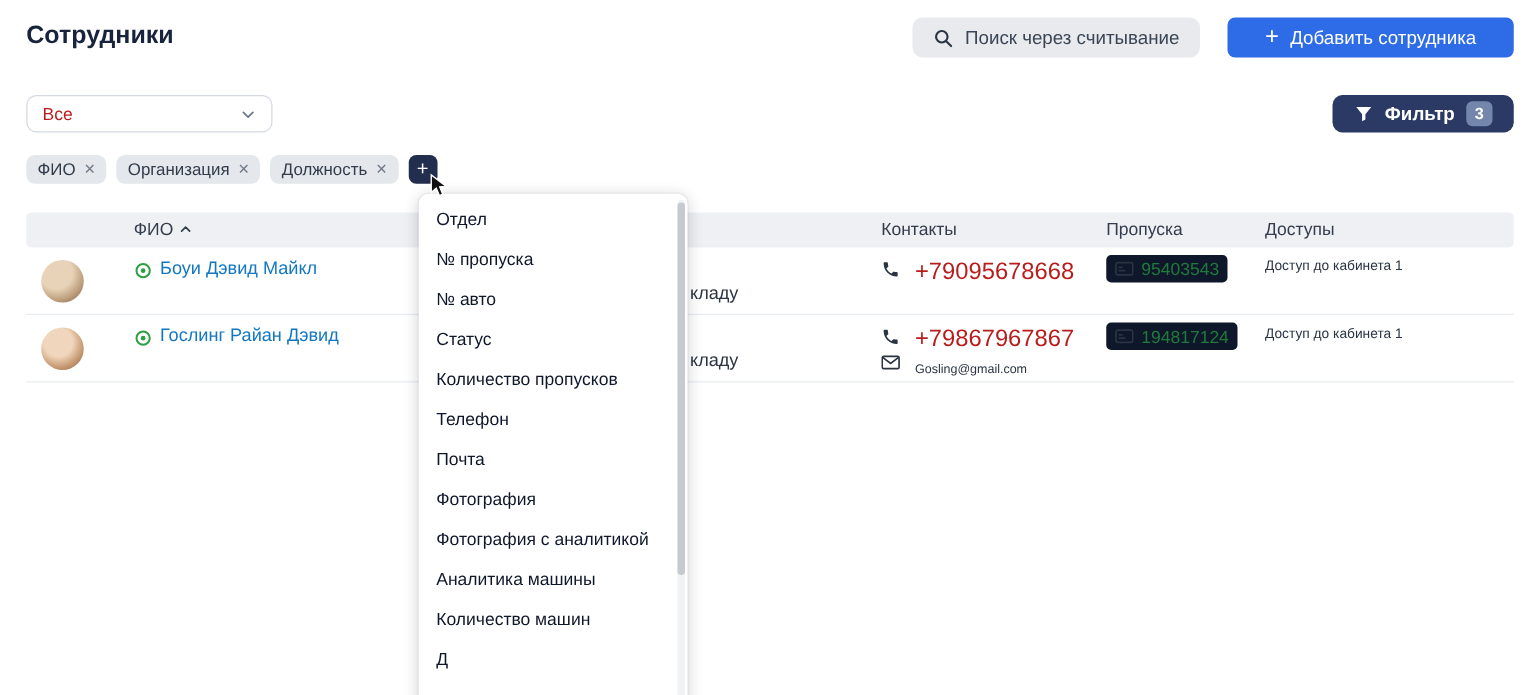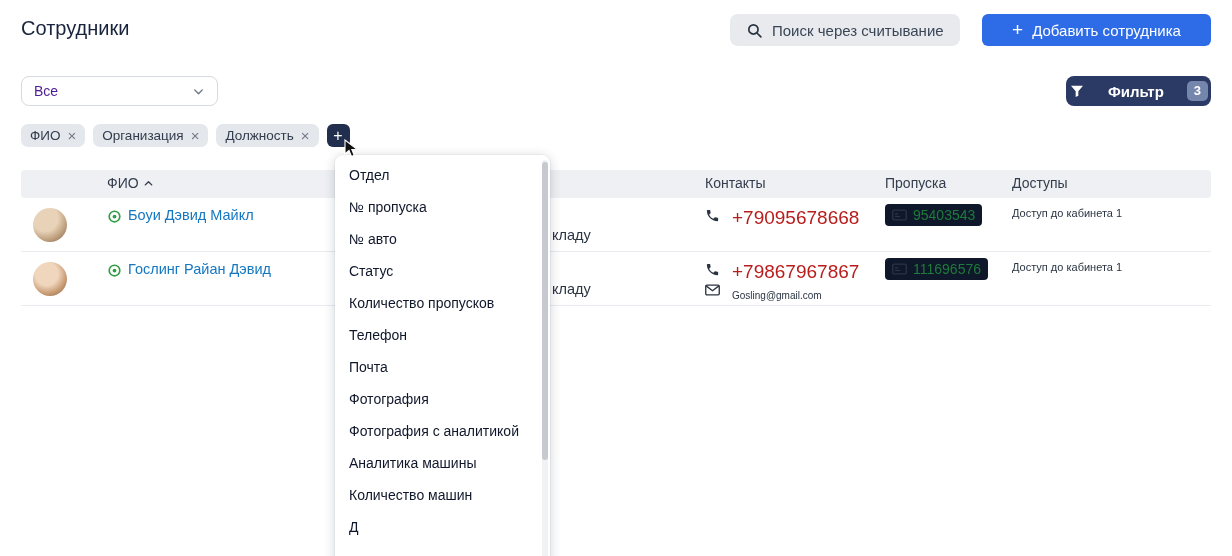--- a/index.html
+++ b/index.html
@@ -1,35 +1,35 @@
 <!DOCTYPE html>
 <html><head>
 <meta charset="utf-8">
 <style>
   * { margin:0; padding:0; box-sizing:border-box; }
   html,body { background:#ffffff; }
   body { font-family:"Liberation Sans", sans-serif; }
   .app { position:relative; width:1232px; height:556px; background:#ffffff; overflow:hidden; }
 
   
-  .page-title { position:absolute; left:21px; top:17px; font-size:20px; font-weight:400; color:#18233d; }
+  .page-title { position:absolute; left:21px; top:17px; font-size:20px; font-weight:700; color:#18233d; }
   .search-pill { position:absolute; left:710px; top:14px; height:32px; display:inline-flex; align-items:center;
     gap:9px; padding:0 16px; background:#e8eaee; border-radius:8px; font-size:15px; color:#3a4656; cursor:pointer; border:none;margin-left:20px; }
   .add-btn { position:absolute; left:982px; top:14px; height:32px; width:229px; display:inline-flex; align-items:center;
     justify-content:center; gap:9px; background:#2e6be6; color:#fff; border:none; border-radius:6px;
     font-size:15px; font-weight:500; cursor:pointer; font-family:inherit; }
   .add-btn .plus-glyph { font-size:19px; font-weight:400; line-height:1; margin-top:-2px; }
 
   
   .view-select { position:absolute; left:21px; top:76px; width:197px; height:30px; background:#fff;
     border:1px solid #d5dae1; border-radius:8px; display:flex; align-items:center; padding:0 12px;
-    font-size:14px; color:#4c1d95; cursor:pointer; }
+    font-size:14px; color:#b91c1c; cursor:pointer; }
   .view-select .chev { margin-left:auto; color:#6b7686; display:flex; }
   .filter-btn { position:absolute; left:1066px; top:76px; height:30px; width:145px; background:#2b3a64; color:#fff;
-    border:none; border-radius:8px; display:inline-flex; align-items:center; justify-content:center; gap:23px;
+    border:none; border-radius:8px; display:inline-flex; align-items:center; justify-content:center; gap:9px;
     font-size:15px; font-weight:600; cursor:pointer; font-family:inherit; }
   .filter-badge { background:#7486ac; color:#fff; font-size:13px; font-weight:600; border-radius:5px;
     padding:2px 7px; line-height:1.2; }
 
   
   .chips { position:absolute; left:21px; top:124px; display:flex; gap:8px; align-items:center; }
   .chip { display:inline-flex; align-items:center; gap:7px; height:23px; padding:0 9px; background:#e4e7eb;
     border-radius:7px; font-size:13.5px; color:#323c4c; cursor:default; }
   .chip .chip-x { color:#707a87; font-size:15px; line-height:1; cursor:pointer; }
   .add-col-btn { width:23px; height:23px; background:#222e4e; color:#fff; border:none; border-radius:6px;
@@ -205,21 +205,21 @@
       </span>
       <span class="row-mail">Gosling@gmail.com</span>
       <span class="pass-badge">
         <span style="display:flex;">
           <svg width="15" height="12" viewBox="0 0 20 15" fill="none" stroke="#2b3442" stroke-width="1.8">
             <rect x="1" y="1" width="18" height="13" rx="2"></rect>
               <line x1="4" y1="6" x2="8" y2="6"></line>
               <line x1="4" y1="9.5" x2="11" y2="9.5"></line>
           </svg>
         </span>
-        <span class="pass-num">111696576</span>
+        <span class="pass-num">194817124</span>
       </span>
       <span class="row-access">Доступ до кабинета 1</span>
     </div>
   </div>
 
   <div class="col-menu">
     <div class="menu-item">Отдел</div>
     <div class="menu-item">№ пропуска</div>
     <div class="menu-item">№ авто</div>
     <div class="menu-item">Статус</div>

